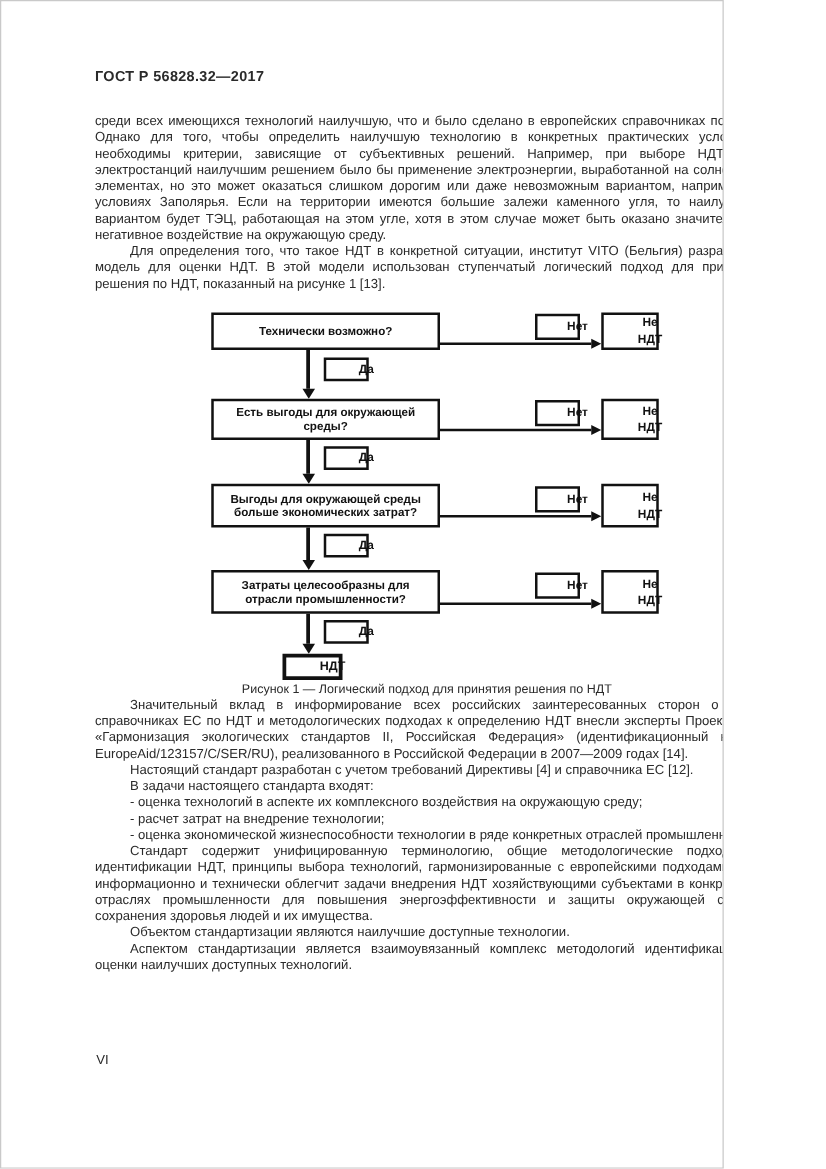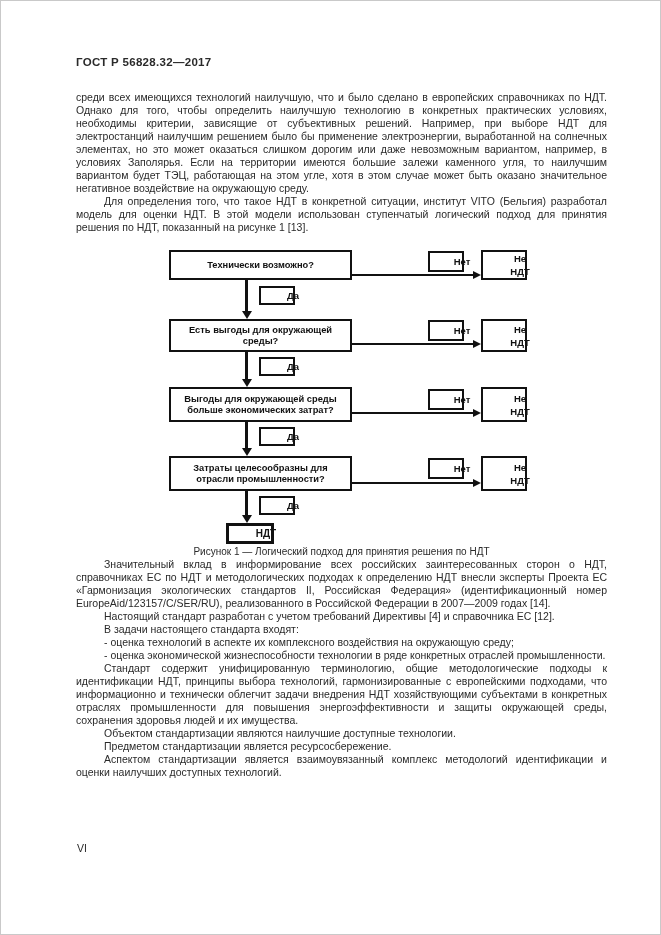--- a/index.html
+++ b/index.html
@@ -1,18 +1,18 @@
 <!DOCTYPE html>
 <html><head>
 <meta charset="utf-8">
 <style>
   html,body { margin:0; padding:0; background:#fff; }
   .page {
     position:relative;
-    width:661px; height:935px;
+    width:579px; height:935px;
     box-sizing:border-box;
     background:#ffffff;
     border:1px solid #c9c9c9;
     font-family:"Liberation Sans", sans-serif;
     color:#2a2a2a;
     overflow:hidden;
   }
   .doc-header {
     position:absolute; left:75px; top:55px;
     font-size:11.5px; font-weight:bold; letter-spacing:0.3px;
@@ -102,22 +102,22 @@
       <div class="fc-box bat">НДТ</div>
     </div>
 
     <p class="caption">Рисунок 1 — Логический подход для принятия решения по НДТ</p>
 
     <p class="ind after-fig">Значительный вклад в информирование всех российских заинтересованных сторон о НДТ, справочниках ЕС по НДТ и методологических подходах к определению НДТ внесли эксперты Проекта ЕС «Гармонизация экологических стандартов II, Российская Федерация» (идентификационный номер EuropeAid/123157/C/SER/RU), реализованного в Российской Федерации в 2007—2009 годах [14].</p>
     <p class="ind">Настоящий стандарт разработан с учетом требований Директивы [4] и справочника ЕС [12].</p>
     <p class="ind">В задачи настоящего стандарта входят:</p>
 
     <p class="ind">- оценка технологий в аспекте их комплексного воздействия на окружающую среду;</p>
+    <p class="ind">- расчет затрат на внедрение технологии;</p>
     <p class="ind">- оценка экономической жизнеспособности технологии в ряде конкретных отраслей промышленности.</p>
 
     <p class="ind">Стандарт содержит унифицированную терминологию, общие методологические подходы к идентификации НДТ, принципы выбора технологий, гармонизированные с европейскими подходами, что информационно и технически облегчит задачи внедрения НДТ хозяйствующими субъектами в конкретных отраслях промышленности для повышения энергоэффективности и защиты окружающей среды, сохранения здоровья людей и их имущества.</p>
     <p class="ind">Объектом стандартизации являются наилучшие доступные технологии.</p>
-    <p class="ind">Предметом стандартизации является ресурсосбережение.</p>
     <p class="ind">Аспектом стандартизации является взаимоувязанный комплекс методологий идентификации и оценки наилучших доступных технологий.</p>
   </div>
 
   <div class="page-number">VI</div>
 </div>
 
 </body></html>

